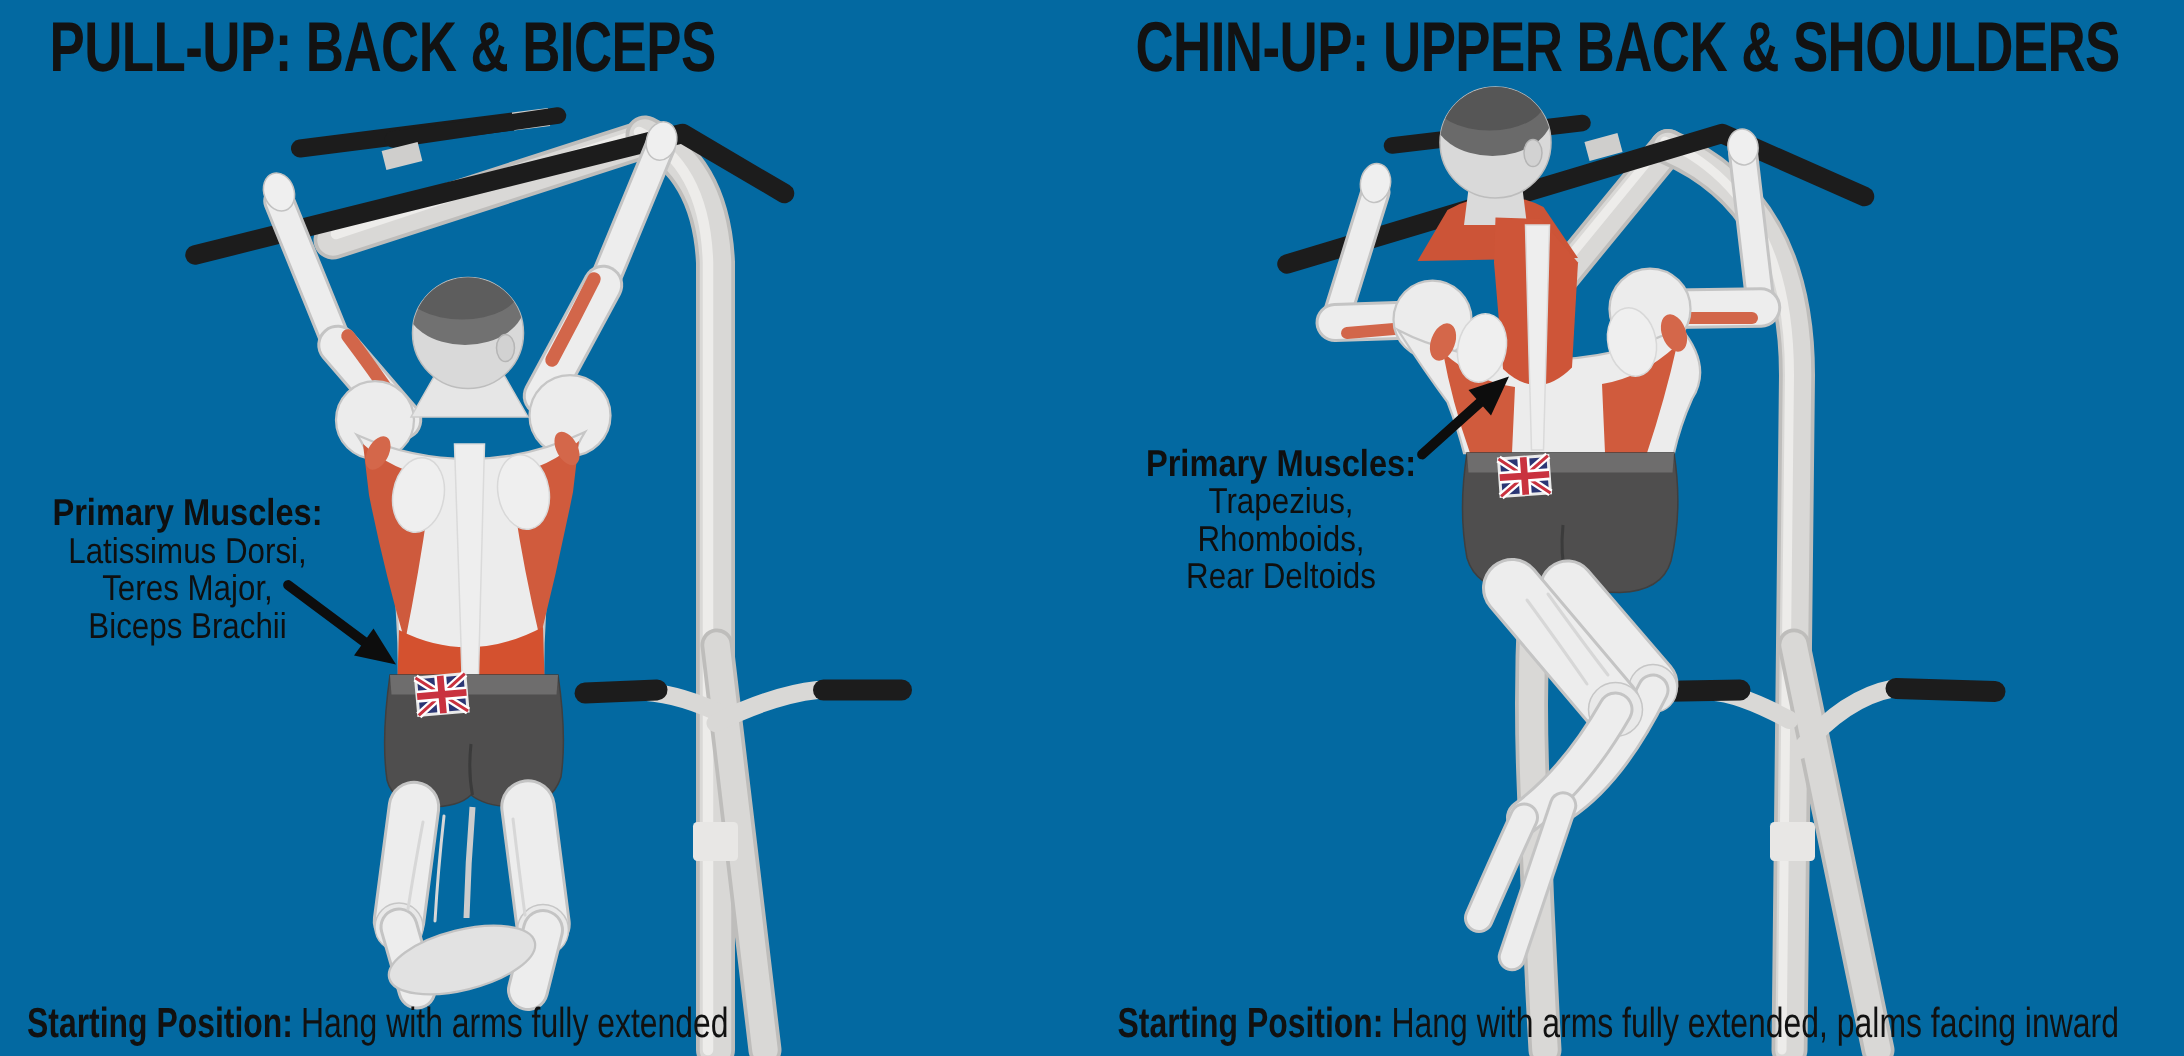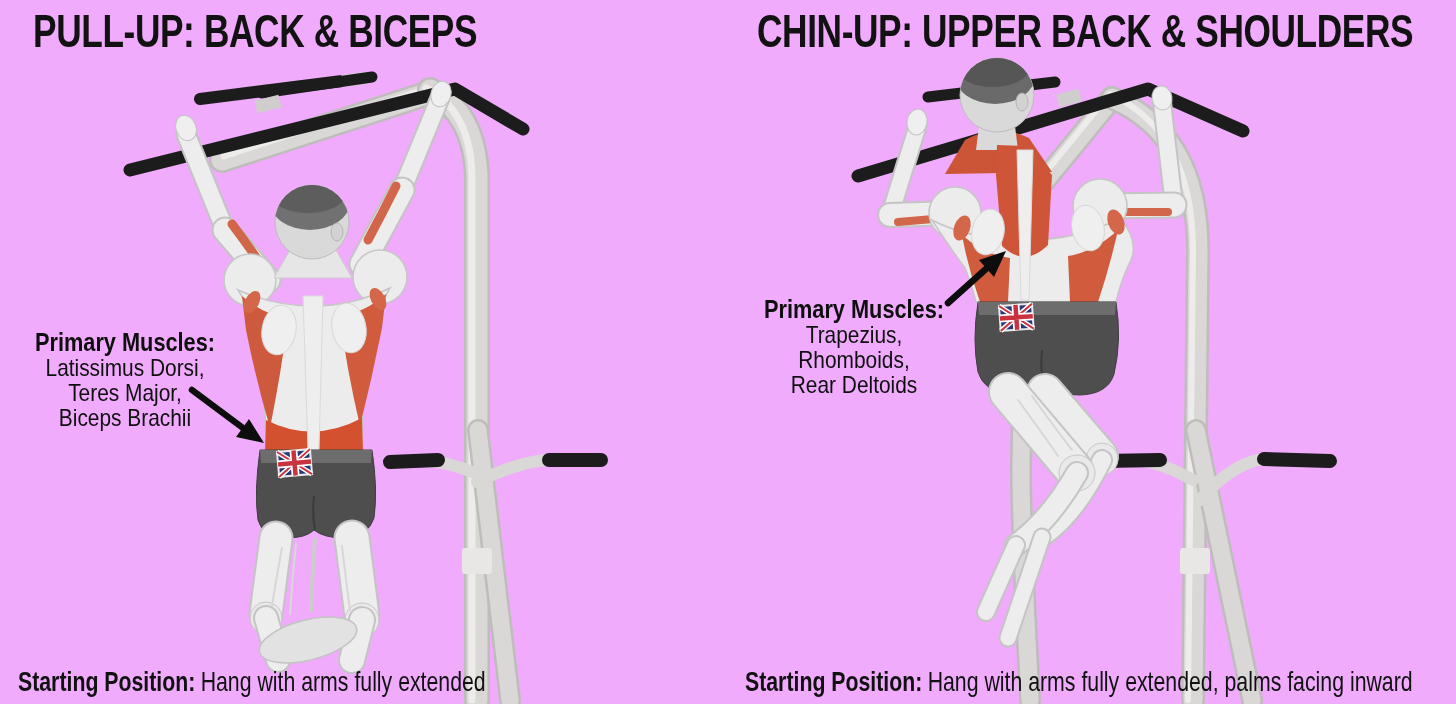--- a/index.html
+++ b/index.html
@@ -1,18 +1,18 @@
 <!DOCTYPE html>
 <html><head>
 <meta charset="utf-8">
 <style>
   html,body{margin:0;padding:0;background:#f1f0ee;}
   .stage{
     position:relative;width:1456px;height:704px;overflow:hidden;
-    background:#f0abfc;font-family:"Liberation Sans","DejaVu Sans",sans-serif;color:#141414;
+    background:#0369a1;font-family:"Liberation Sans","DejaVu Sans",sans-serif;color:#141414;
   }
   .stage svg.art{position:absolute;left:0;top:0;}
   .panel-title{
     position:absolute;top:3px;font-size:47px;font-weight:bold;letter-spacing:-0.5px;
     white-space:nowrap;transform:scaleX(.75);transform-origin:left top;color:#121212;
   }
   .t-left{left:33px;}
   .t-right{left:757px;}
   .pm-block{
     position:absolute;width:220px;text-align:center;line-height:25px;font-size:24px;

